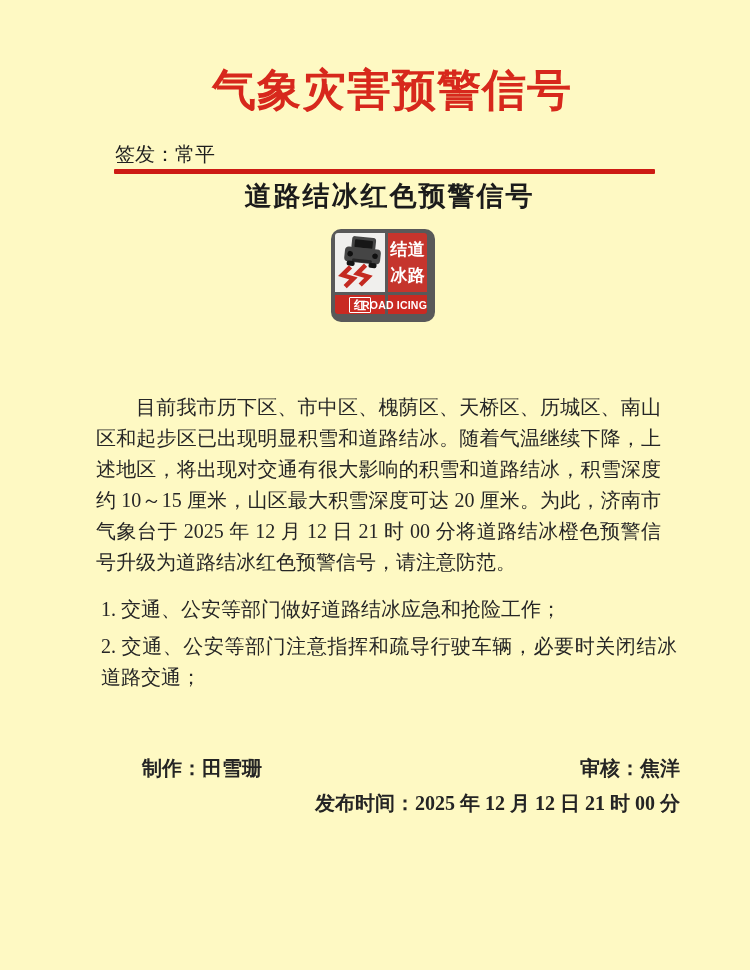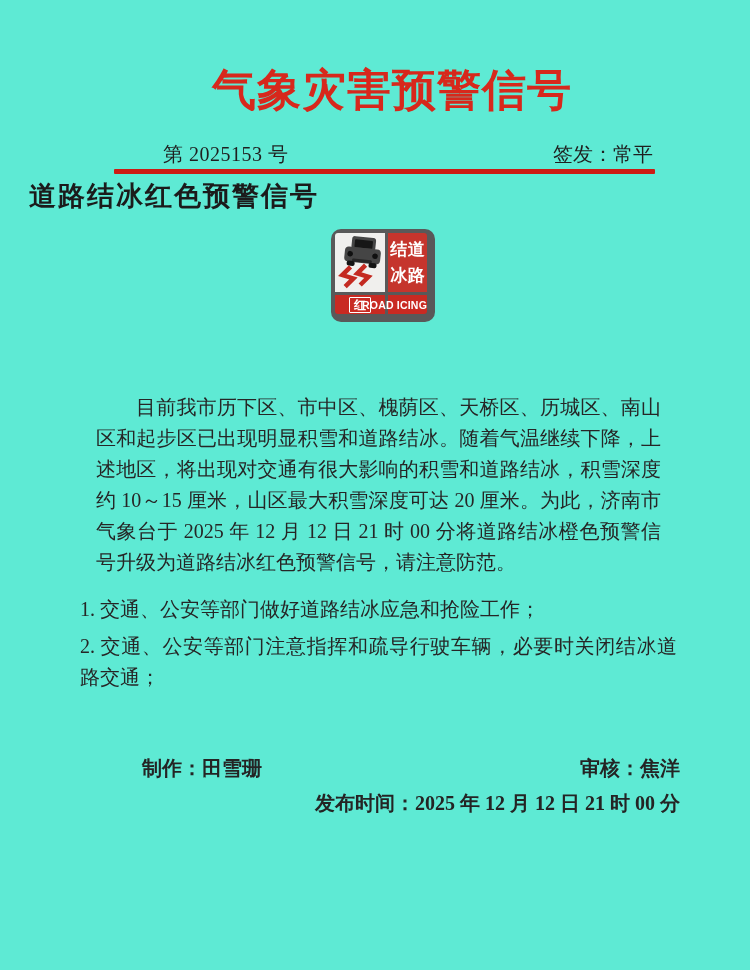--- a/index.html
+++ b/index.html
@@ -4,21 +4,21 @@
 <style>
   html, body { margin: 0; padding: 0; }
   body {
     width: 750px; height: 970px;
     background: #f4f4f4;
     font-family: "Liberation Serif", "DejaVu Serif", serif;
   }
   .page {
     position: relative;
     width: 750px; height: 970px;
-    background: #5eead4;
+    background: #fef9c3;
     overflow: hidden;
     color: #262626;
   }
 
   
   .doc-title {
     position: absolute; top: 66px; left: 0; width: 100%;
     padding-left: 34px; box-sizing: border-box;
     text-align: center;
     font-size: 44px; font-weight: 700; line-height: 1.15;
@@ -33,21 +33,21 @@
   .issue-number { margin-left: 48px; letter-spacing: 0.5px; }
   .divider {
     position: absolute; top: 169px; left: 114px;
     width: 541px; height: 5px;
     background: #cd1b14;
     border-radius: 1px;
   }
   .sub-title {
     position: absolute; top: 178px; left: 0; width: 100%;
     padding-left: 29px; box-sizing: border-box;
-    text-align: left;
+    text-align: center;
     font-size: 27px; font-weight: 700; letter-spacing: 2px;
     color: #1b1b1b;
   }
 
   
   .w-icon {
     position: absolute; top: 229px; left: 331px;
     width: 104px; height: 93px;
     background: #595959;
     border-radius: 10px;
@@ -95,21 +95,21 @@
 
   
   .body-block {
     position: absolute; top: 376px; left: 80px; width: 597px;
     font-size: 20px; line-height: 31px;
     text-align: justify;
     color: #262626;
   }
   .para { text-indent: 2em; margin: 16px; }
   .guide-heading { font-weight: 700; margin-top: 7px; color: #1e1e1e; }
-  .guide-item { margin-top: 6px; }
+  .guide-item { margin-top: 6px; margin-left: 21px; }
 
   
   .footer {
     position: absolute; top: 757px; left: 80px; width: 600px;
     font-size: 20px; font-weight: 700; color: #242424;
   }
   .footer-row1 {
     display: flex; justify-content: space-between;
     padding-left: 62px; line-height: 23px;
   }
@@ -118,21 +118,20 @@
   }
 </style>
 </head>
 <body>
 
 <div class="page">
 
   <div class="doc-title">气象灾害预警信号</div>
 
   <div class="issue-row">
-    <span class="issue-number">第 2025153 号</span>
     <span class="signer">签发：常平</span>
   </div>
 
   <div class="divider"></div>
 
   <div class="sub-title">道路结冰红色预警信号</div>
 
   <div class="w-icon">
     <div class="w-cell-car">
       <svg width="50" height="59" viewBox="0 0 50 59">

